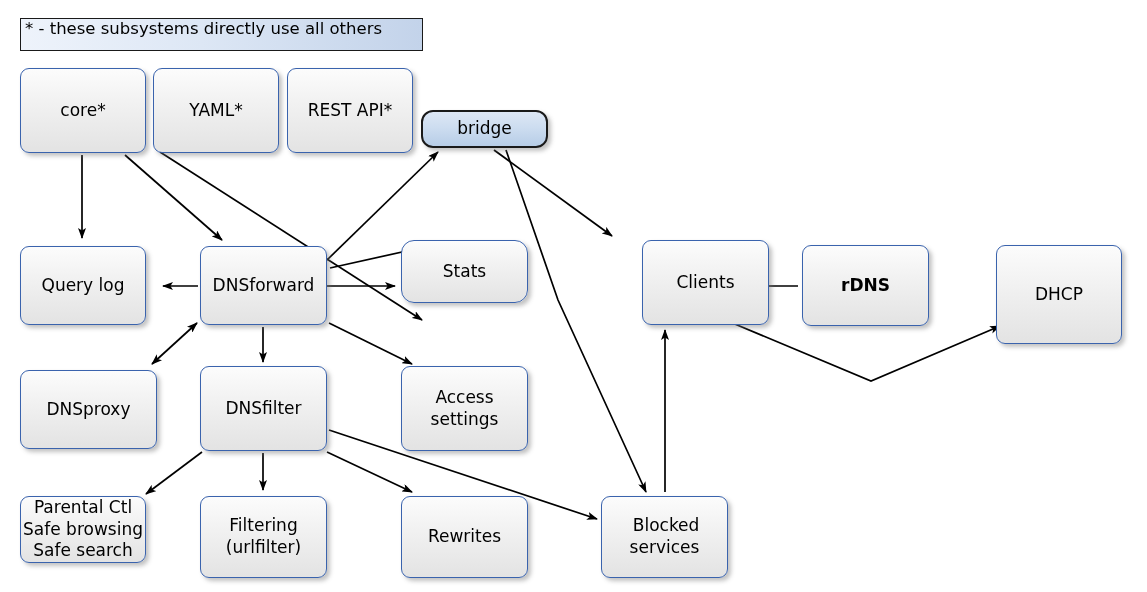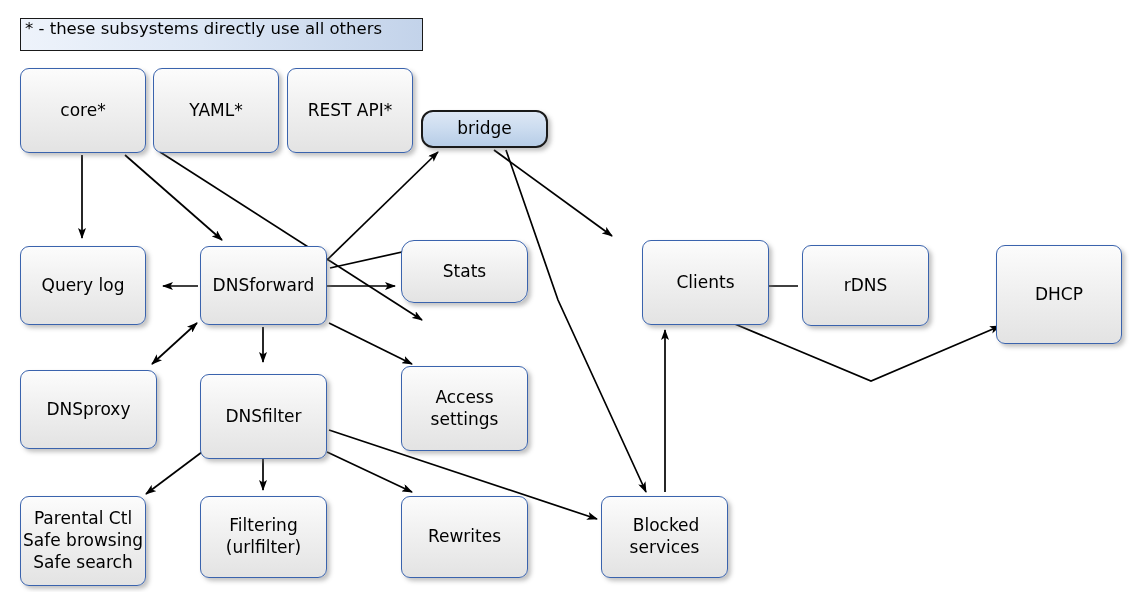--- a/index.html
+++ b/index.html
@@ -123,37 +123,37 @@
       </div>
       <div class="node" style="left: 200px; top: 246px; width: 127px; height: 79px;">
         <span class="node-label">DNSforward</span>
       </div>
       <div class="node" style="left: 401px; top: 240px; width: 127px; height: 63px; border-radius: 13px;">
         <span class="node-label">Stats</span>
       </div>
       <div class="node" style="left: 602px; top: 240px; width: 127px; height: 85px; margin-left: 40px;">
         <span class="node-label">Clients</span>
       </div>
-      <div class="node" style="left: 802px; top: 245px; width: 127px; height: 81px;">
+      <div class="node" style="left: 802px; top: 245px; width: 127px; height: 81px; font-weight: bold;">
         <span class="node-label">rDNS</span>
       </div>
       <div class="node" style="left: 996px; top: 245px; width: 126px; height: 99px;">
         <span class="node-label">DHCP</span>
       </div>
       <div class="node" style="left: 20px; top: 370px; width: 137px; height: 79px;">
         <span class="node-label">DNSproxy</span>
       </div>
-      <div class="node" style="left: 200px; top: 366px; width: 127px; height: 85px; margin-top: 8px;">
+      <div class="node" style="left: 200px; top: 366px; width: 127px; height: 85px;">
         <span class="node-label">DNSfilter</span>
       </div>
       <div class="node" style="left: 401px; top: 366px; width: 127px; height: 85px;">
         <span class="node-label">Access
 settings</span>
       </div>
-      <div class="node" style="left: 20px; top: 496px; width: 126px; height: 90px;">
+      <div class="node" style="left: 20px; top: 496px; width: 126px; height: 67px;">
         <span class="node-label">Parental Ctl
 Safe browsing
 Safe search</span>
       </div>
       <div class="node" style="left: 200px; top: 496px; width: 127px; height: 82px;">
         <span class="node-label">Filtering
 (urlfilter)</span>
       </div>
       <div class="node" style="left: 401px; top: 496px; width: 127px; height: 82px;">
         <span class="node-label">Rewrites</span>

